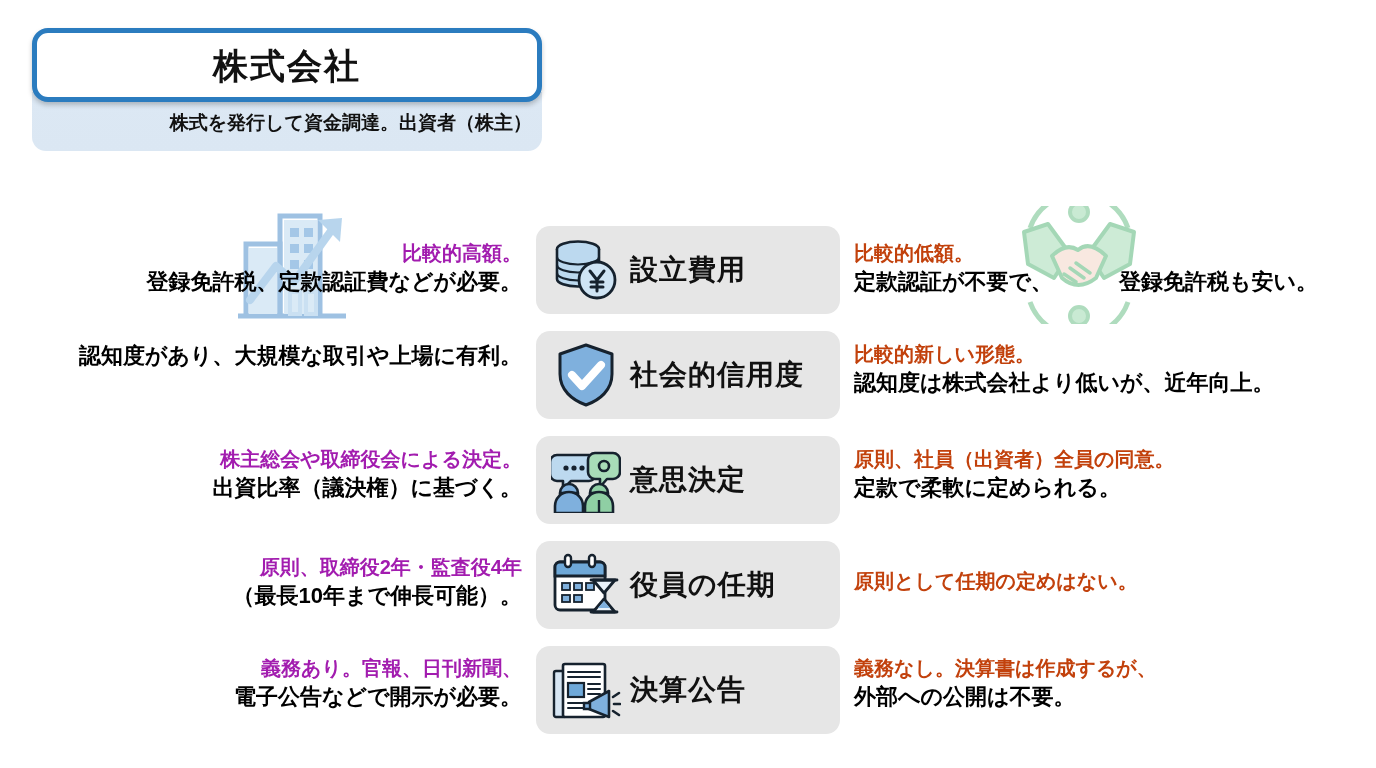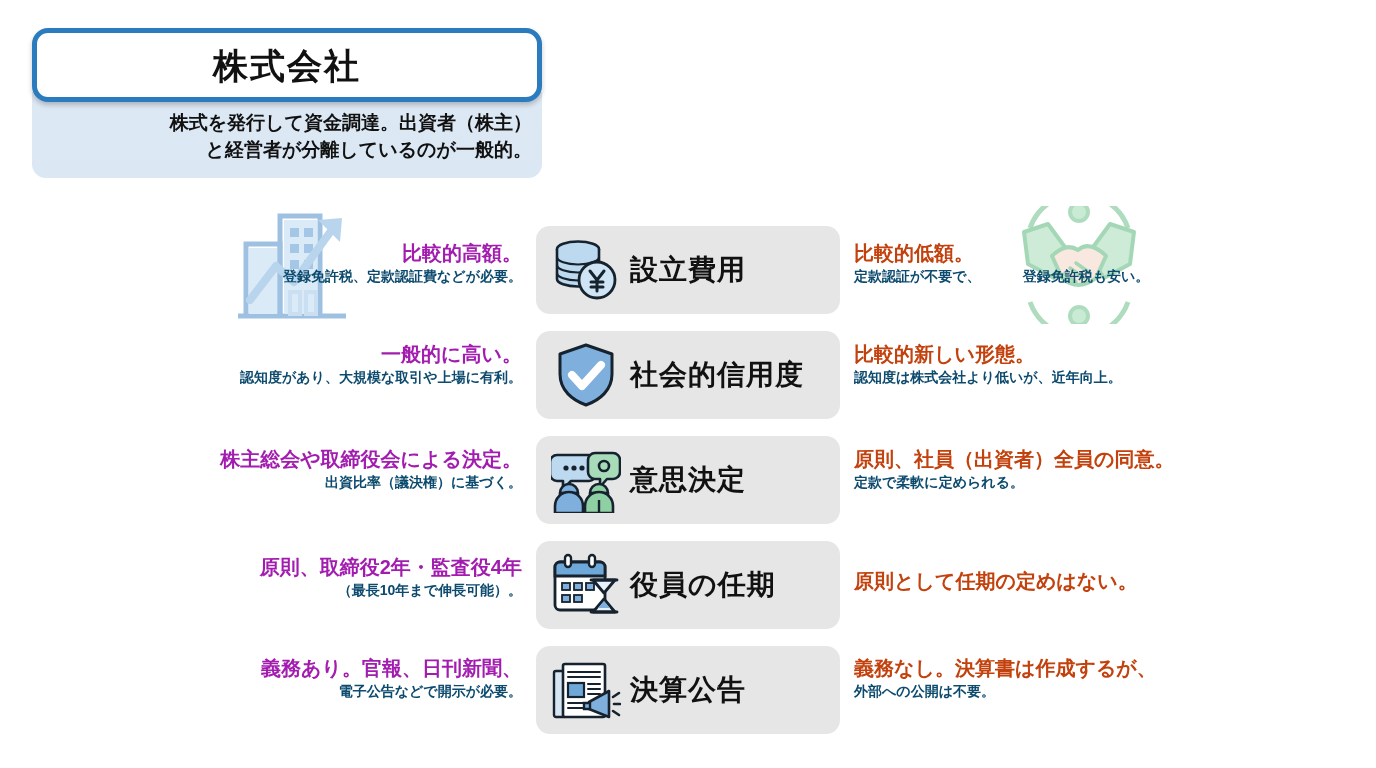--- a/index.html
+++ b/index.html
@@ -66,39 +66,38 @@
     margin-left:8px;letter-spacing:1px;line-height:1;white-space:nowrap;
   }
 
   
   .side-row{position:absolute;width:508px;}
   .side-row.left{left:14px;text-align:right;}
   .side-row.right{left:854px;text-align:left;}
   .row-head{font-size:20px;font-weight:bold;line-height:1.35;white-space:nowrap;}
   .row-head.blue{color:#a21caf;}
   .row-head.green{color:#c2410c;}
-  .row-body{font-size:14px;font-weight:bold;color:#0c4a6e;line-height:1.35;white-space:nowrap;}
+  .row-body{font-size:22px;font-weight:bold;color:#000000;line-height:1.35;white-space:nowrap;}
 
   
   .wm{position:absolute;opacity:.55;pointer-events:none;}
   .wm.chart{left:232px;top:204px;}
   .wm.hands{left:1018px;top:206px;}
 </style>
 </head>
 <body>
 
 <div class="stage">
 
   <div class="col-header left">
     <div class="title-box blue">
       <div class="title-text">株式会社</div>
     </div>
     <div class="desc-box blue">
       <div class="desc-line">株式を発行して資金調達。出資者（株主）</div>
-      <div class="desc-line">と経営者が分離しているのが一般的。</div>
     </div>
   </div>
 
 
   <div class="wm chart">
     <svg width="120" height="122" viewBox="0 0 120 122">
       <g fill="none" stroke="#4f90cc" stroke-width="5">
         <path d="M14 112 V40 h34 v72"></path>
         <path d="M48 112 V12 h40 v100"></path>
         <path d="M6 112 h108"></path>
@@ -260,21 +259,20 @@
       <div class="cat-label">決算公告</div>
     </div>
   </div>
 
   <div class="side-row left" style="top:240px">
     <div class="row-head blue">比較的高額。</div>
     <div class="row-body">登録免許税、定款認証費などが必要。</div>
   </div>
 
   <div class="side-row left" style="top:341px">
-    <div class="row-head blue">一般的に高い。</div>
     <div class="row-body">認知度があり、大規模な取引や上場に有利。</div>
   </div>
 
   <div class="side-row left" style="top:446px">
     <div class="row-head blue">株主総会や取締役会による決定。</div>
     <div class="row-body">出資比率（議決権）に基づく。</div>
   </div>
 
   <div class="side-row left" style="top:554px">
     <div class="row-head blue">原則、取締役2年・監査役4年</div>

